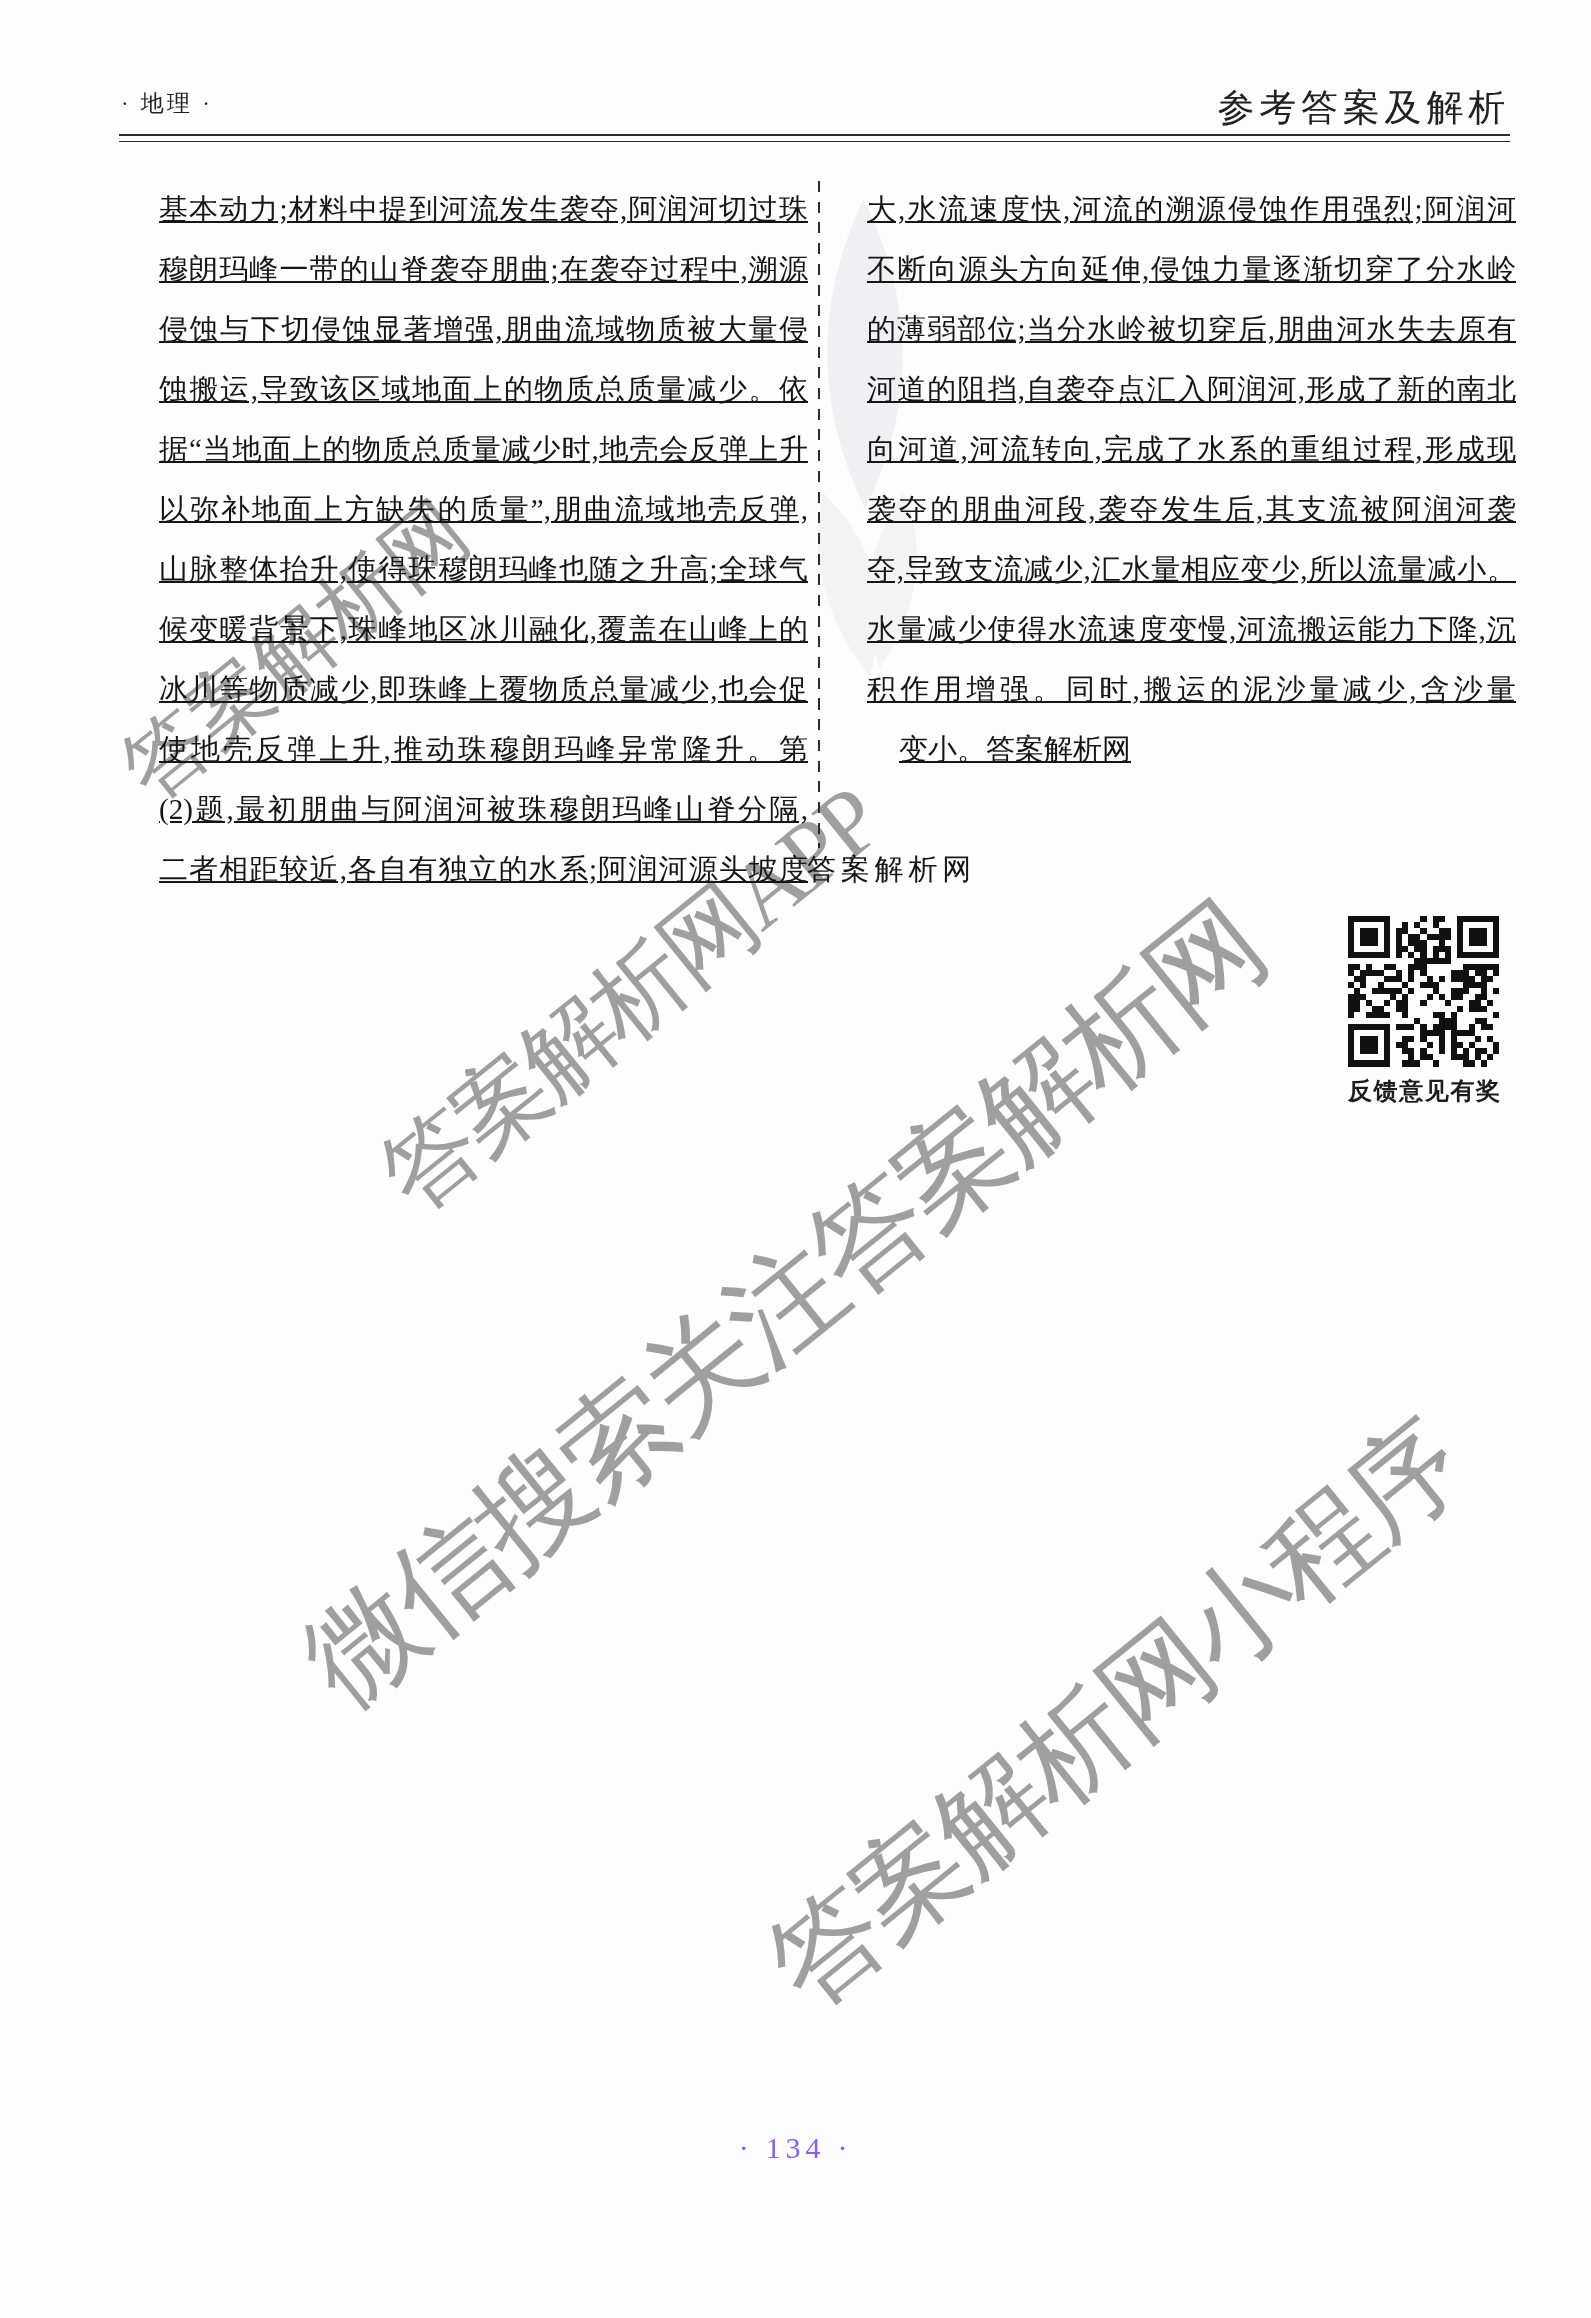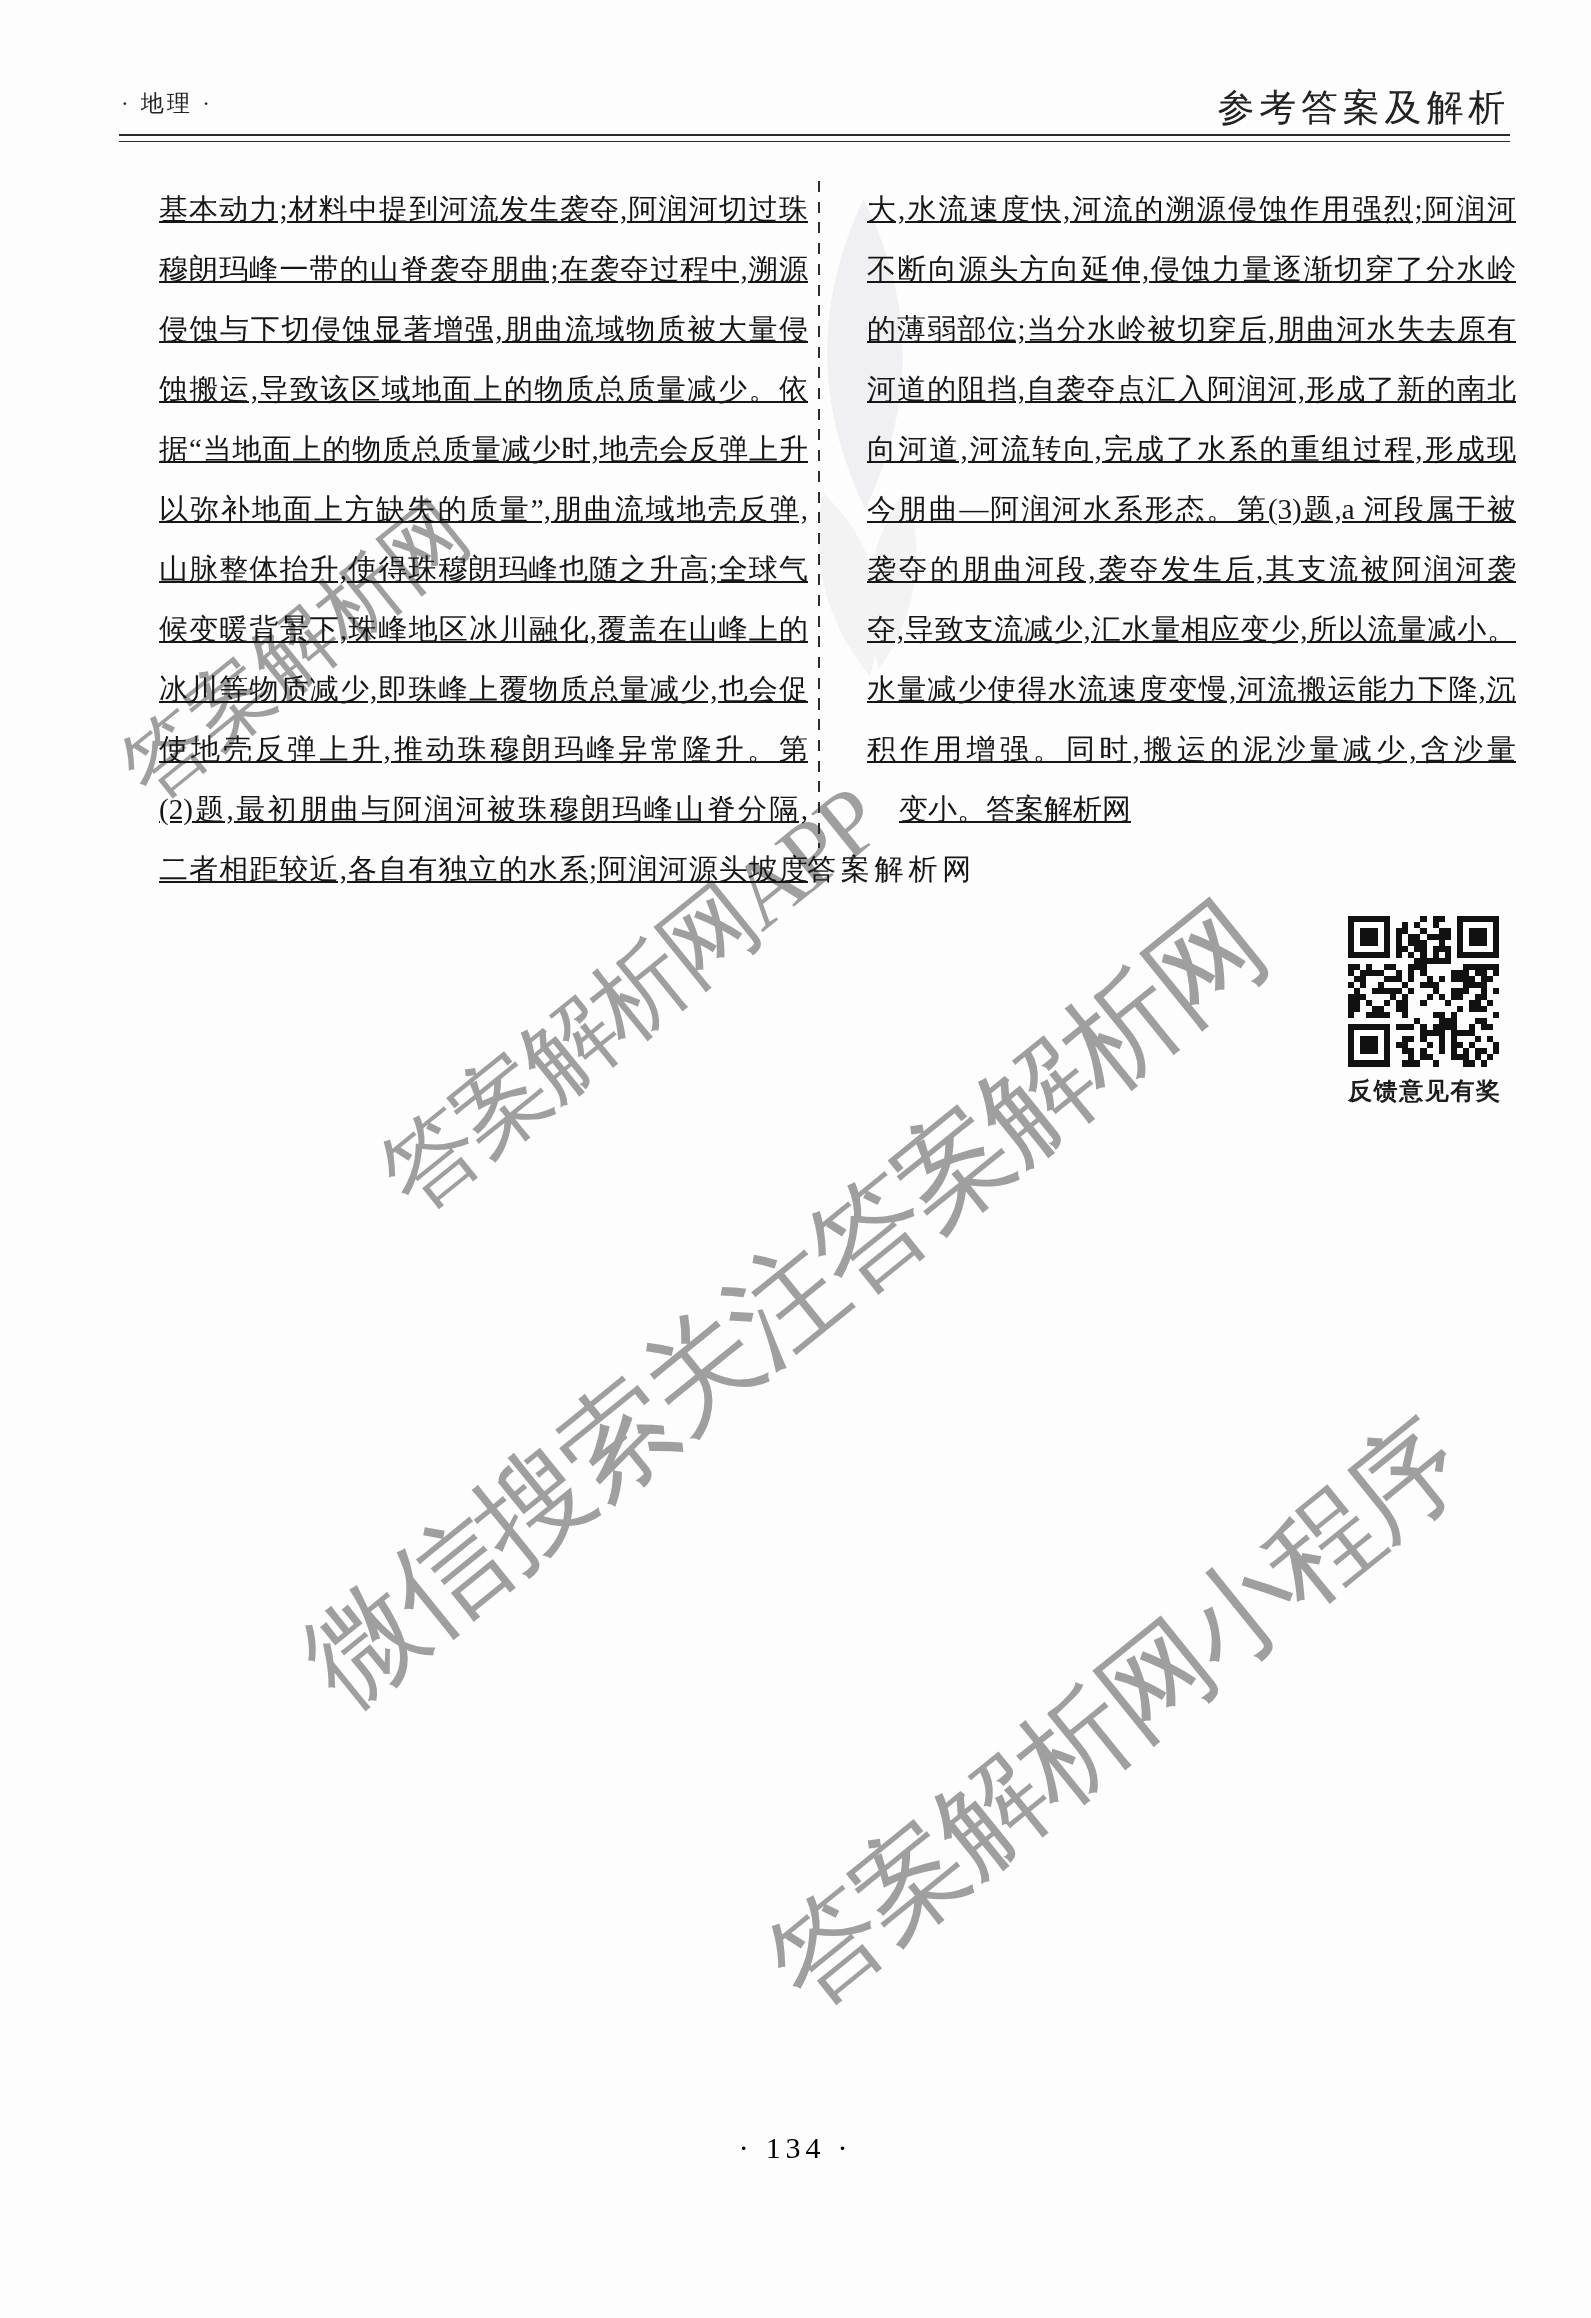--- a/index.html
+++ b/index.html
@@ -59,21 +59,21 @@
   .qr-box{position:absolute;left:1348px;top:913px;width:151px;}
   .qr-box svg{display:block;width:151px;height:156px;}
   .qr-caption{
     margin-top:6.4px;text-align:right;font-size:24px;font-weight:bold;
     font-family:"Liberation Sans","DejaVu Sans",sans-serif;color:#1c1c1c;
     letter-spacing:1.6px;white-space:nowrap;
   }
   
   .pagenum{
     position:absolute;left:0;top:2131px;width:100%;
-    text-align:center;font-size:30px;color:#000000;letter-spacing:4.8px;
+    text-align:center;font-size:30px;color:#8b5cf6;letter-spacing:4.8px;
   }
 </style>
 </head>
 <body>
 
 <div class="page">
 
   <div class="hdr-left">· 地理 ·</div>
   <div class="hdr-right">参考答案及解析</div>
   <div class="hdr-rule"></div>
@@ -109,21 +109,20 @@
   </div>
 
   <div class="overflow-tail">答案解析网</div>
 
   <div class="col col-right">
     <div class="tline">大,水流速度快,河流的溯源侵蚀作用强烈;阿润河</div>
     <div class="tline">不断向源头方向延伸,侵蚀力量逐渐切穿了分水岭</div>
     <div class="tline">的薄弱部位;当分水岭被切穿后,朋曲河水失去原有</div>
     <div class="tline">河道的阻挡,自袭夺点汇入阿润河,形成了新的南北</div>
     <div class="tline">向河道,河流转向,完成了水系的重组过程,形成现</div>
-    <div class="tline">今朋曲—阿润河水系形态。第(3)题,a 河段属于被</div>
     <div class="tline">袭夺的朋曲河段,袭夺发生后,其支流被阿润河袭</div>
     <div class="tline">夺,导致支流减少,汇水量相应变少,所以流量减小。</div>
     <div class="tline">水量减少使得水流速度变慢,河流搬运能力下降,沉</div>
     <div class="tline">积作用增强。同时,搬运的泥沙量减少,含沙量</div>
     <div class="tline no-just">变小。答案解析网</div>
   </div>
 
   <div class="qr-box">
     <svg viewBox="0 0 25 25" shape-rendering="crispEdges">
         <rect x="12" y="0" width="1" height="1" fill="#111"></rect>

